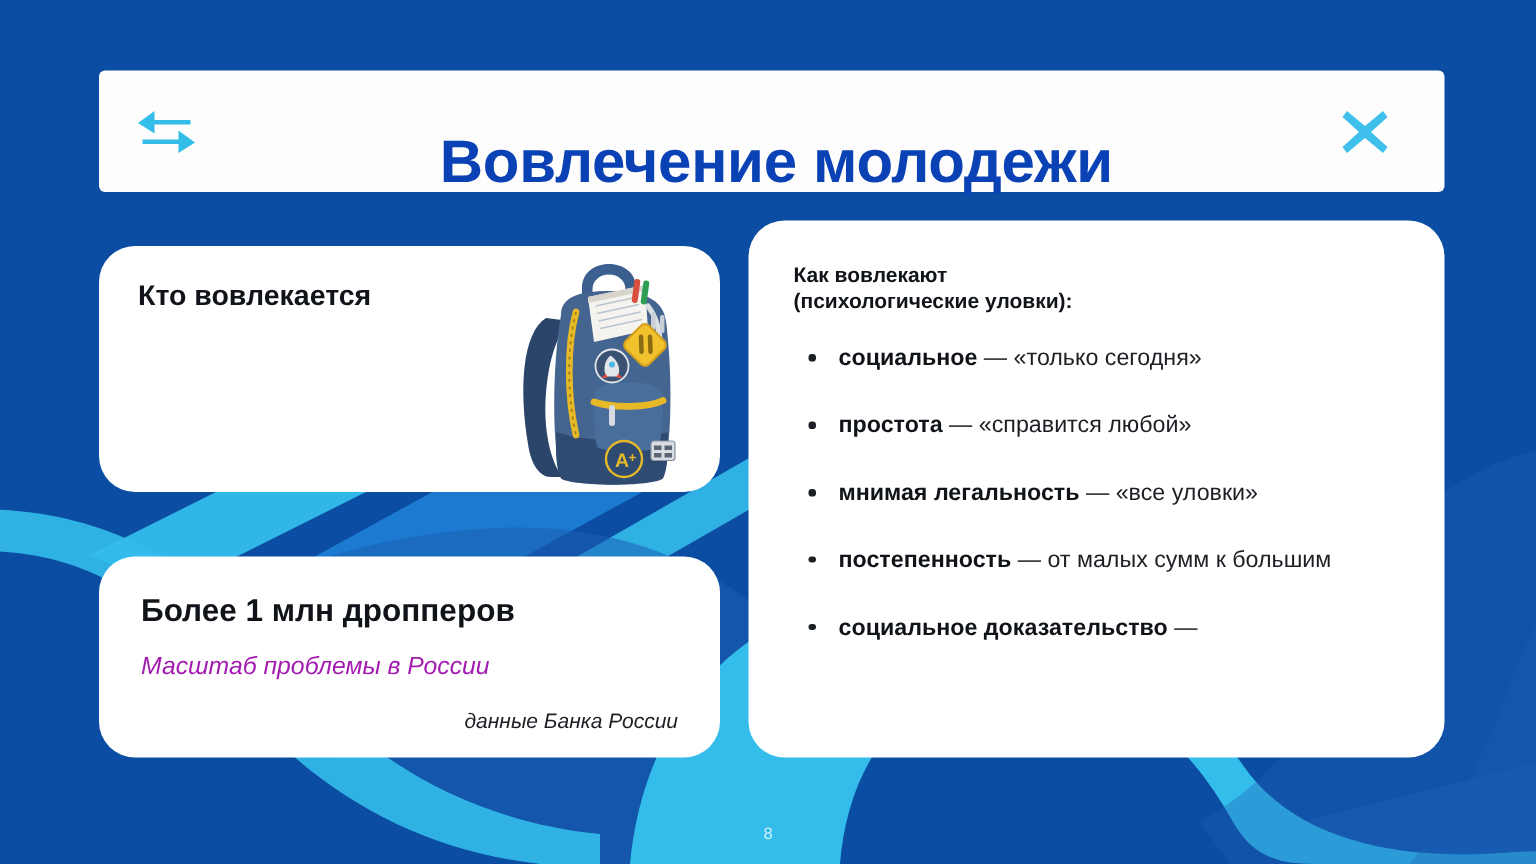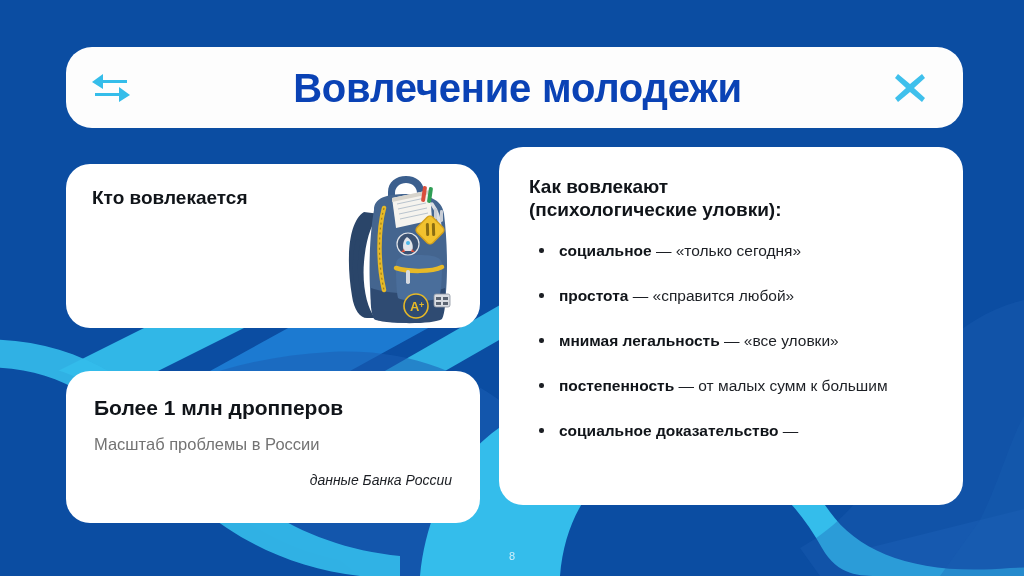--- a/index.html
+++ b/index.html
@@ -13,22 +13,22 @@
   }
   .slide{position:absolute;inset:0;overflow:hidden;}
 
   
   .bg-deco{position:absolute;inset:0;z-index:0;pointer-events:none;}
   .bg-deco svg{display:block;width:1024px;height:576px;}
 
   
   .header-card{
     position:absolute;left:66px;top:47px;width:897px;height:81px;
-    background:#FDFDFD;border-radius:26px;z-index:3;
-    display:flex;align-items:center;
+    background:#FDFDFD;border-radius:4px;z-index:3;
+    display:flex;align-items:flex-end;
   }
   .hdr-icon-left{
     position:absolute;left:22px;top:50%;transform:translateY(-50%);
     width:46px;height:40px;display:flex;align-items:center;justify-content:center;
   }
   .hdr-icon-right{
     position:absolute;right:32px;top:50%;transform:translateY(-50%);
     width:42px;height:42px;display:flex;align-items:center;justify-content:center;
   }
   .header-title{
@@ -39,31 +39,31 @@
     line-height:1;
     padding-left:6px;
   }
 
   
   .card{
     position:absolute;background:#FFFFFF;border-radius:24px;z-index:3;
     box-sizing:border-box;
   }
   #card-who{left:66px;top:164px;width:414px;height:164px;padding:22px 16px 0 26px;}
-  #card-stat{left:66px;top:371px;width:414px;height:152px;padding:24px 28px 0 28px;}
+  #card-stat{left:66px;top:371px;width:414px;height:134px;padding:24px 28px 0 28px;}
   #card-how{left:499px;top:147px;width:464px;height:358px;padding:28px 30px 0 30px;}
 
   .card-title{
     font-size:19px;font-weight:bold;color:#101419;margin:0 0 12px 0;line-height:1.22;
   }
-  #card-how .card-title{font-size:19px;margin-bottom:20px;}
+  #card-how .card-title{font-size:14px;margin-bottom:20px;}
   #card-stat .stat-title{
     font-size:21px;font-weight:bold;color:#101419;margin:0 0 14px 0;line-height:1.2;
   }
-  .stat-sub{font-size:16.5px;color:#737373;margin:0;line-height:1.3;}
+  .stat-sub{font-size:16.5px;color:#a21caf;margin:0;line-height:1.3;font-style:italic;}
   .stat-source{
     font-size:14px;font-style:italic;color:#1C1F24;text-align:right;margin-top:16px;
     font-weight:normal;
   }
 
   ul.bul{list-style:none;margin:0;padding:0;}
   ul.bul li{
     position:relative;padding-left:24px;
     font-size:15.5px;color:#1C1F24;line-height:1.35;margin-bottom:11px;
   }

